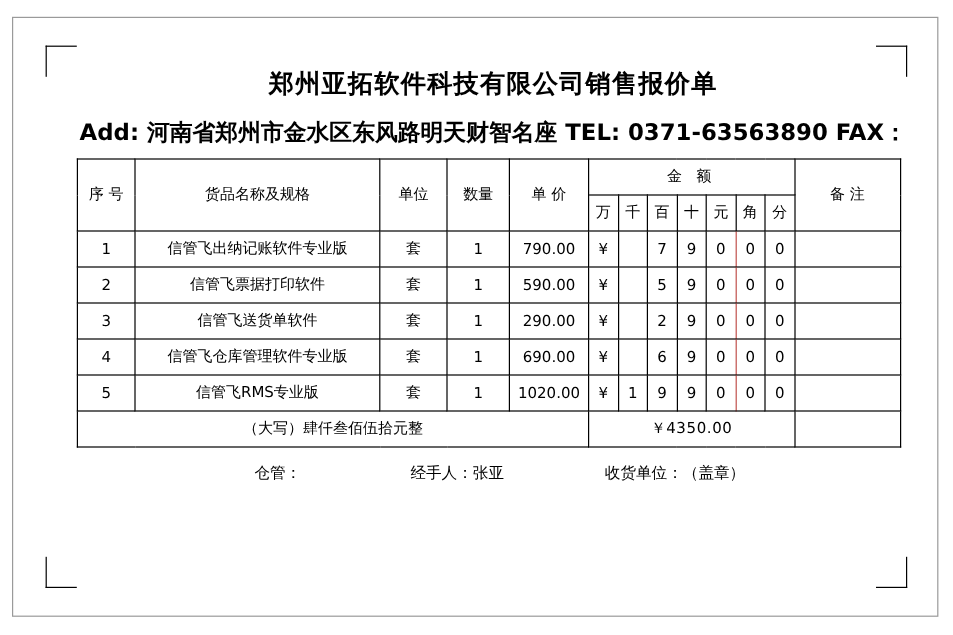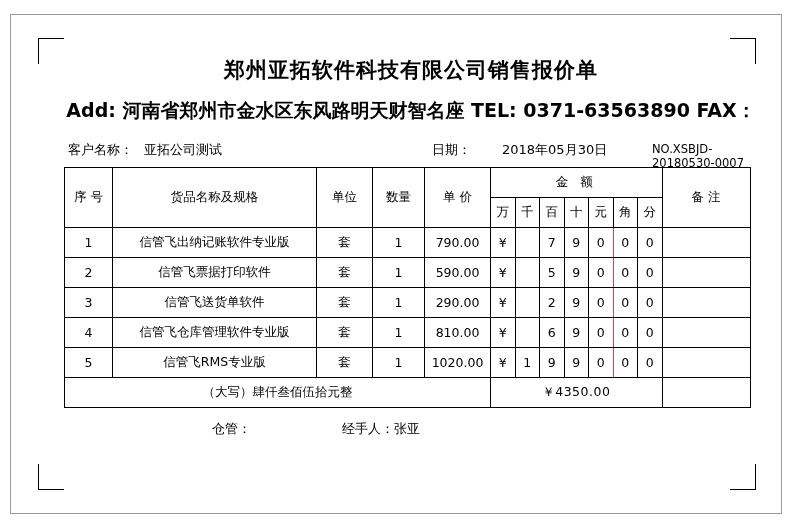--- a/index.html
+++ b/index.html
@@ -139,27 +139,20 @@
   <div class="crop tl"></div>
   <div class="crop tr"></div>
   <div class="crop bl"></div>
   <div class="crop br"></div>
 
   <div class="content">
 
     <div class="doc-title">郑州亚拓软件科技有限公司销售报价单</div>
     <div class="addr-line">Add: 河南省郑州市金水区东风路明天财智名座   TEL: 0371-63563890 FAX：</div>
 
-    <div class="meta-row">
-      <span class="cust-label">客户名称：</span>
-      <span class="cust-value">亚拓公司测试</span>
-      <span class="date-label">日期：</span>
-      <span class="date-value">2018年05月30日</span>
-      <span class="no-value">NO.XSBJD-20180530-0007</span>
-    </div>
 
     <table class="quote">
       <colgroup>
         <col class="h-idx">
           <col class="h-name">
           <col class="h-unit">
           <col class="h-qty">
           <col class="h-price">
         <col style="width:24.5px">
           <col style="width:24.5px">
@@ -234,21 +227,21 @@
           <td class="dig yuan-sep">0</td>
           <td class="dig">0</td>
           <td class="dig">0</td>
           <td></td>
         </tr>
         <tr>
           <td>4</td>
           <td class="row-name">信管飞仓库管理软件专业版</td>
           <td>套</td>
           <td>1</td>
-          <td class="row-price">810.00</td>
+          <td class="row-price">690.00</td>
           <td class="dig">¥</td>
           <td class="dig"></td>
           <td class="dig">6</td>
           <td class="dig">9</td>
           <td class="dig yuan-sep">0</td>
           <td class="dig">0</td>
           <td class="dig">0</td>
           <td></td>
         </tr>
         <tr>
@@ -270,16 +263,17 @@
           <td class="total-words" colspan="5">（大写）肆仟叁佰伍拾元整</td>
           <td class="total-amount" colspan="7">￥4350.00</td>
           <td></td>
         </tr>
       </tbody>
     </table>
 
     <div class="footer">
       <span class="f2">仓管：</span>
       <span class="f3">经手人：张亚</span>
+      <span class="f4">收货单位：（盖章）</span>
     </div>
 
   </div>
 </div>
 
 </body></html>

